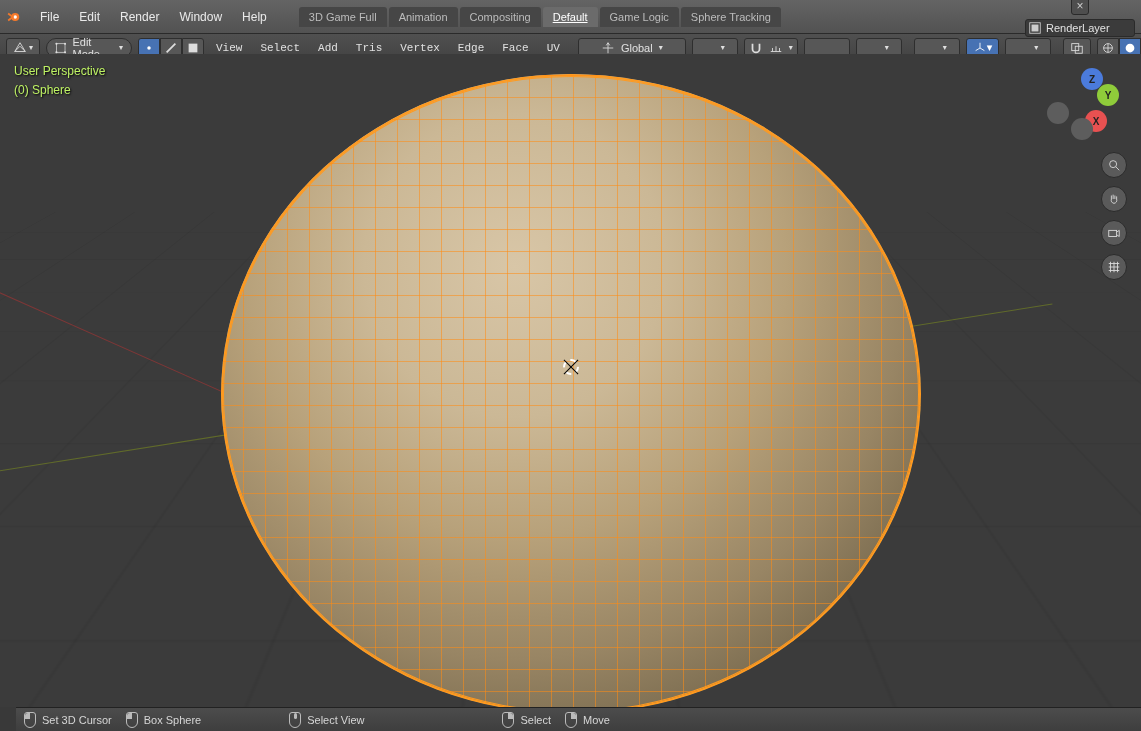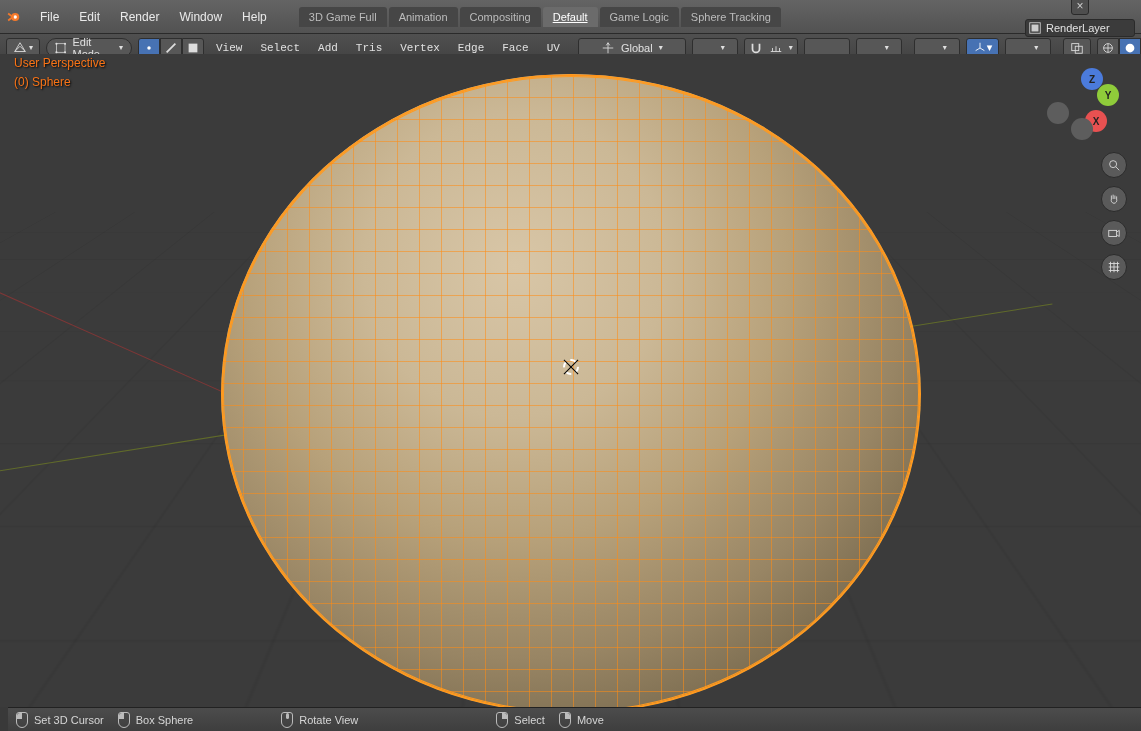--- a/index.html
+++ b/index.html
@@ -36,21 +36,21 @@
 
 
 .viewport { position: absolute; top: 54px; left: 0; right: 0; bottom: 24px; background: #3b3b3b; overflow: hidden; }
 .grid-floor { position: absolute; inset: 0; background:
   repeating-linear-gradient(90deg, rgba(0,0,0,0.18) 0 1px, transparent 1px 60px),
   repeating-linear-gradient(0deg, rgba(0,0,0,0.18) 0 1px, transparent 1px 60px);
   opacity: 0.35; transform: perspective(900px) rotateX(60deg) translateY(90px) scale(2.4); transform-origin: 50% 60%; }
 .axis-x { position: absolute; left: 50%; top: 55%; width: 1000px; height: 1px; background: #a33; transform: translate(-80%, 0) rotate(24deg); opacity: 0.6; }
 .axis-y { position: absolute; left: 50%; top: 55%; width: 1400px; height: 1px; background: #7a8a20; transform: translate(-65%, 0) rotate(-9deg); opacity: 0.6; }
 
-.overlay-text { position: absolute; top: 0; left: 14px; font-size: 12px; color: #f97316; text-shadow: 1px 1px 2px #000; line-height: 1.6; }
+.overlay-text { position: absolute; top: 8px; left: 14px; font-size: 12px; color: #bef264; text-shadow: 1px 1px 2px #000; line-height: 1.6; }
 
 
 .sphere-wrap { position: absolute; left: 50%; top: 52%; transform: translate(-50%, -50%); width: 700px; height: 640px; }
 .sphere { width: 100%; height: 100%; border-radius: 50%; background:
   radial-gradient(circle at 42% 30%, #d8c6a7 0%, #cbb896 25%, #b7a17a 45%, #988564 65%, #6f6248 85%, #5a4f3a 100%);
   position: relative; overflow: hidden; }
 .sphere::before { 
   content: ''; position: absolute; inset: 0; border-radius: 50%;
   background: repeating-linear-gradient(90deg, rgba(255,140,20,0.55) 0 1px, transparent 1px 22px);
   mask: radial-gradient(circle at 50% 50%, black 0 100%);
@@ -73,21 +73,21 @@
 .nav-gizmo .z { background:#4b7bdc; top:0; left:34px; }
 .nav-gizmo .y { background:#8fcc3a; top:16px; right:0; }
 .nav-gizmo .x { background:#e85151; top:42px; right:12px; }
 .nav-gizmo .nz { background:#5d5d5d; bottom:0; left:24px; }
 .nav-gizmo .ny { background:#5d5d5d; top:34px; left:0; }
 
 .side-btns { position:absolute; right:14px; top:98px; display:flex; flex-direction:column; gap:8px; }
 .side-btn { width:26px; height:26px; border-radius:50%; background:#5a5a5a; border:1px solid #2b2b2b; display:flex; align-items:center; justify-content:center; cursor:pointer; color:#ddd; }
 
 
-.statusbar { position:absolute; left:8px; right:0; bottom:0; height:24px; background:linear-gradient(#4c4c4c,#3e3e3e); border-top:1px solid #222; display:flex; align-items:center; padding:0 8px; font-size:11px; color:#d6d6d6; gap:14px; }
+.statusbar { position:absolute; left:16px; right:0; bottom:0; height:24px; background:linear-gradient(#4c4c4c,#3e3e3e); border-top:1px solid #222; display:flex; align-items:center; padding:0 8px; font-size:11px; color:#d6d6d6; gap:14px; }
 .statusbar .hint { display:flex; align-items:center; gap:6px; }
 .statusbar .mouse-ico { width:12px; height:16px; border:1px solid #bbb; border-radius:3px 3px 6px 6px; position:relative; }
 .statusbar .mouse-ico::before { content:''; position:absolute; left:0; top:0; width:50%; height:6px; background:#bbb; border-radius:3px 0 0 0; }
 .statusbar .mouse-ico.r::before { left:50%; border-radius:0 3px 0 0; }
 .statusbar .mouse-ico.m::before { left:35%; width:30%; border-radius:2px; }
 .statusbar .stats { margin-left:auto; white-space:nowrap; overflow:hidden; }
 
 
 svg { display:block; }
 .ico-small { width:14px; height:14px; }
@@ -366,21 +366,21 @@
     <span class="mouse-ico"></span>
     <span>Set 3D Cursor</span>
   </div>
   <div class="hint">
     <span class="mouse-ico"></span>
     <span>Box Sphere</span>
   </div>
   <div style="width:60px"></div>
   <div class="hint">
     <span class="mouse-ico m"></span>
-    <span>Rotate View</span>
+    <span>Select View</span>
   </div>
   <div style="width:110px"></div>
   <div class="hint">
     <span class="mouse-ico r"></span>
     <span>Select</span>
   </div>
   <div class="hint">
     <span class="mouse-ico r"></span>
     <span>Move</span>
   </div>

